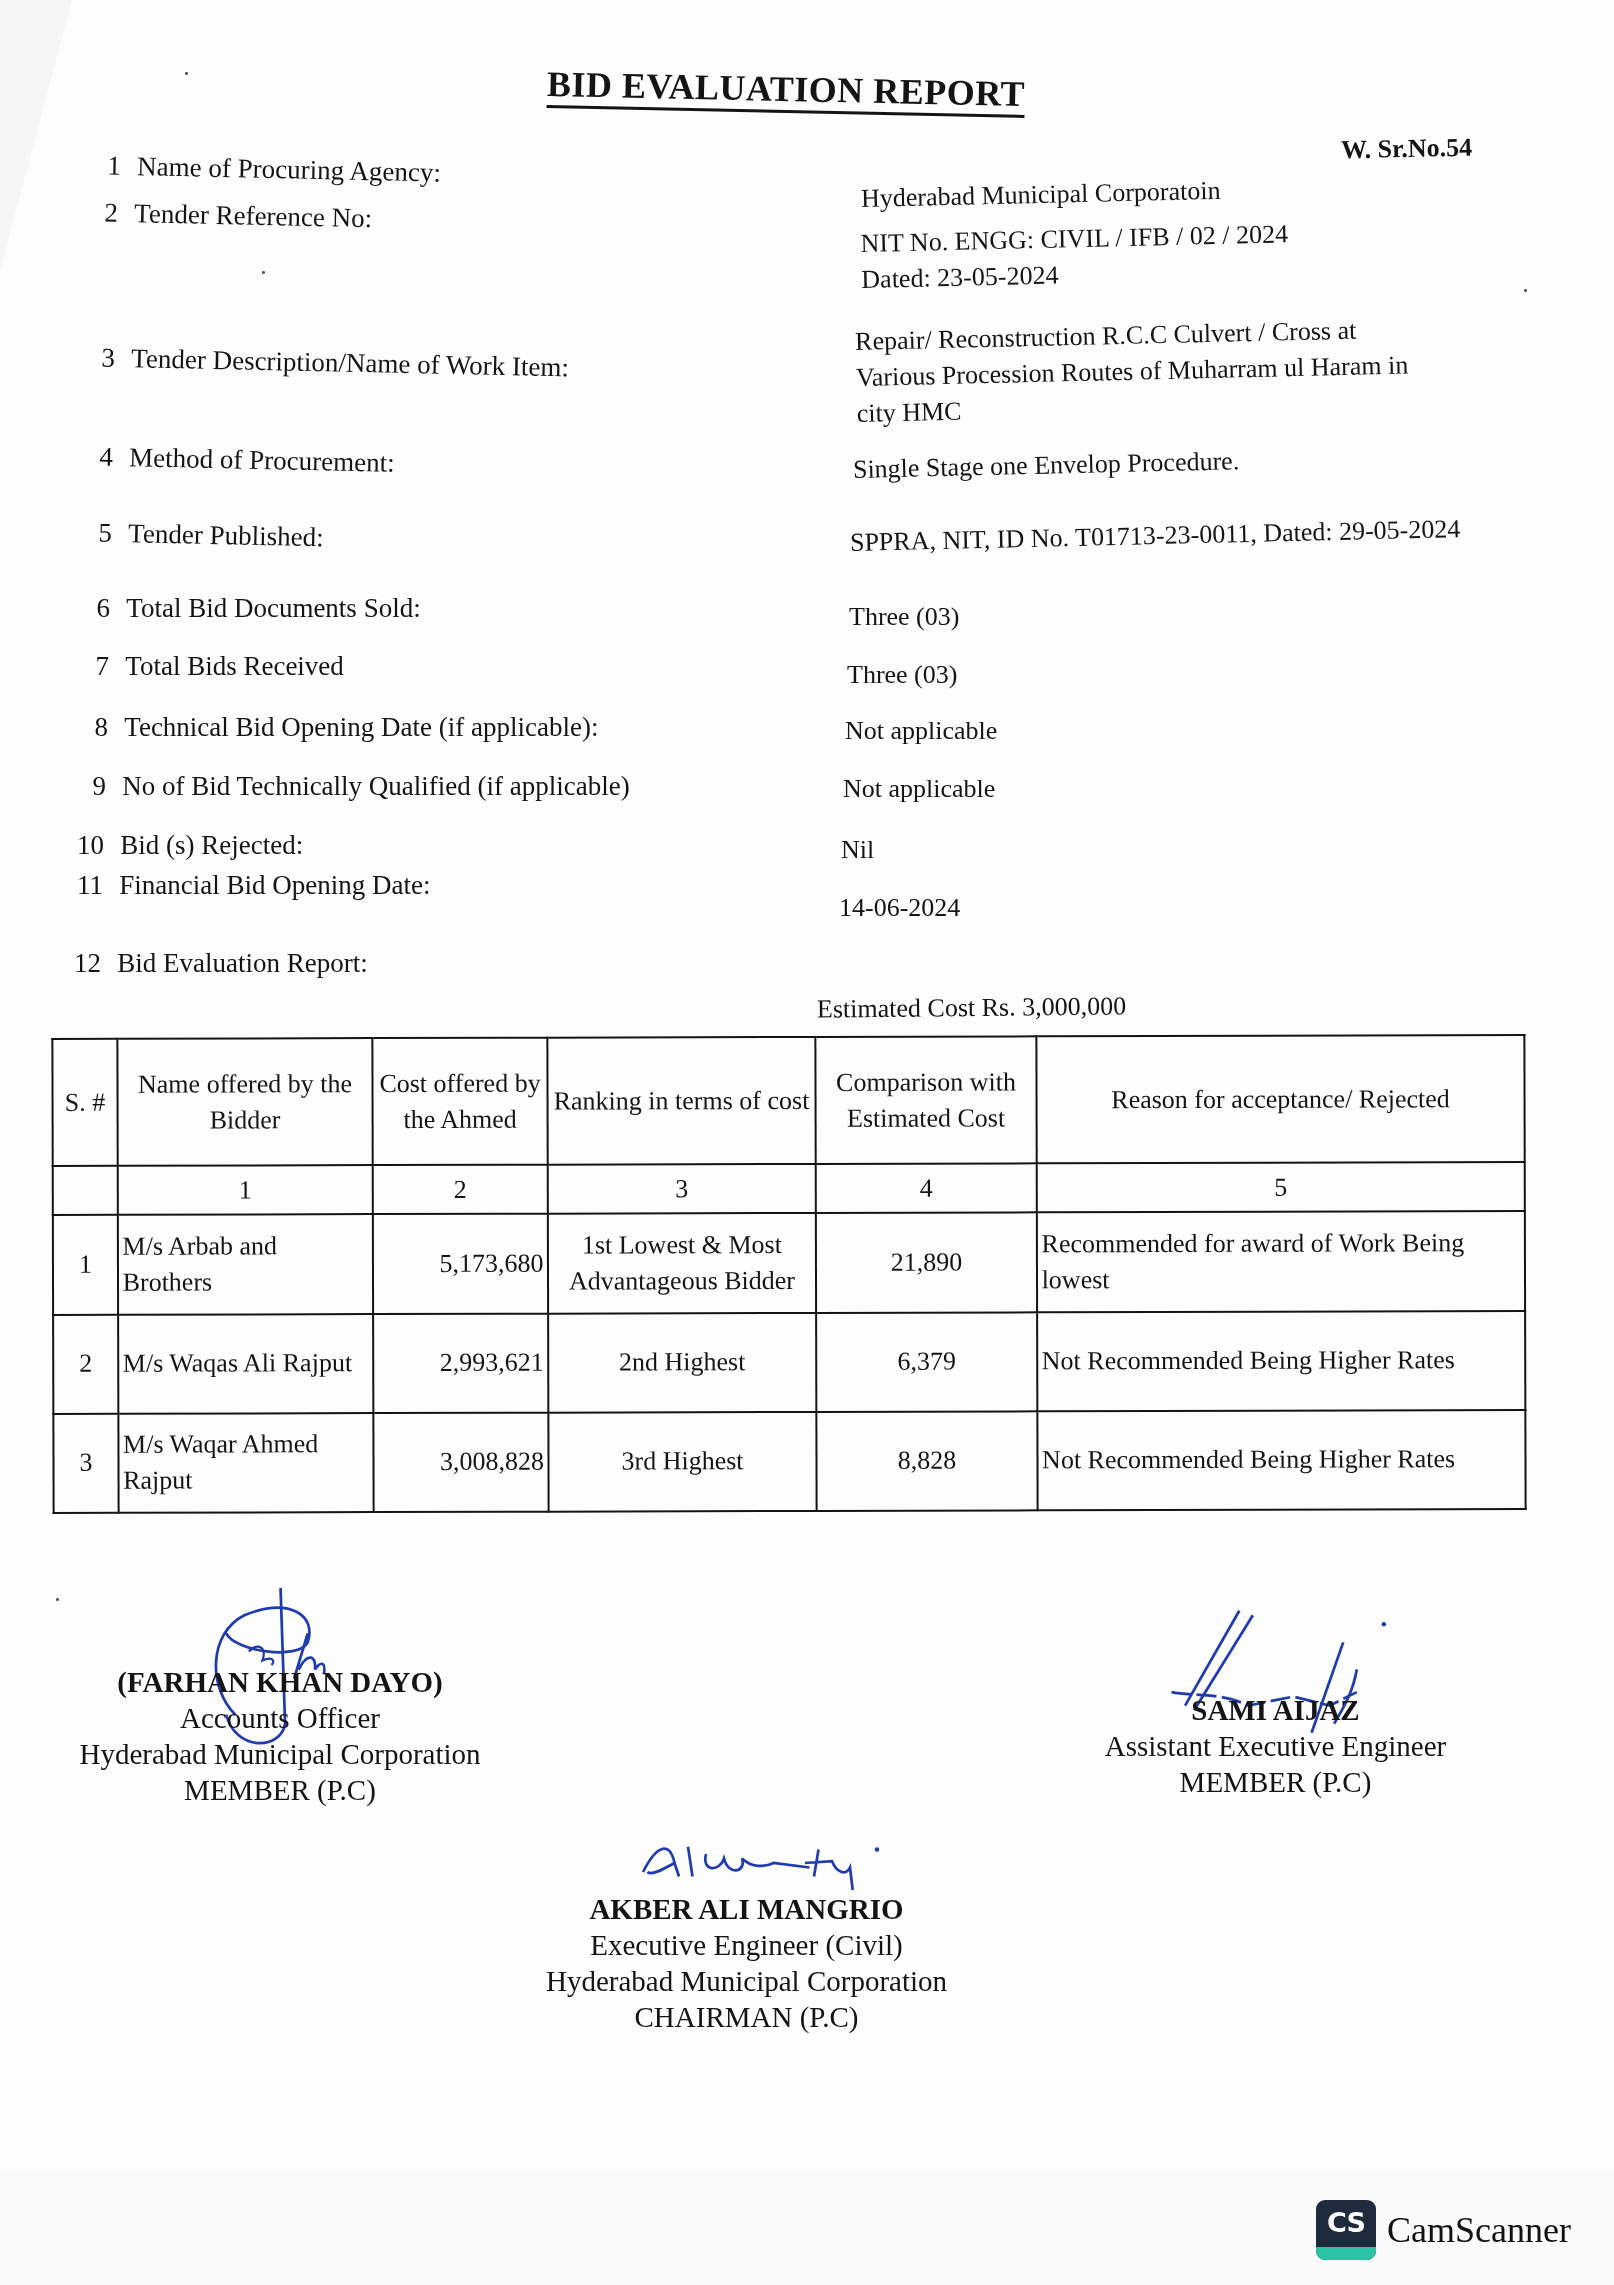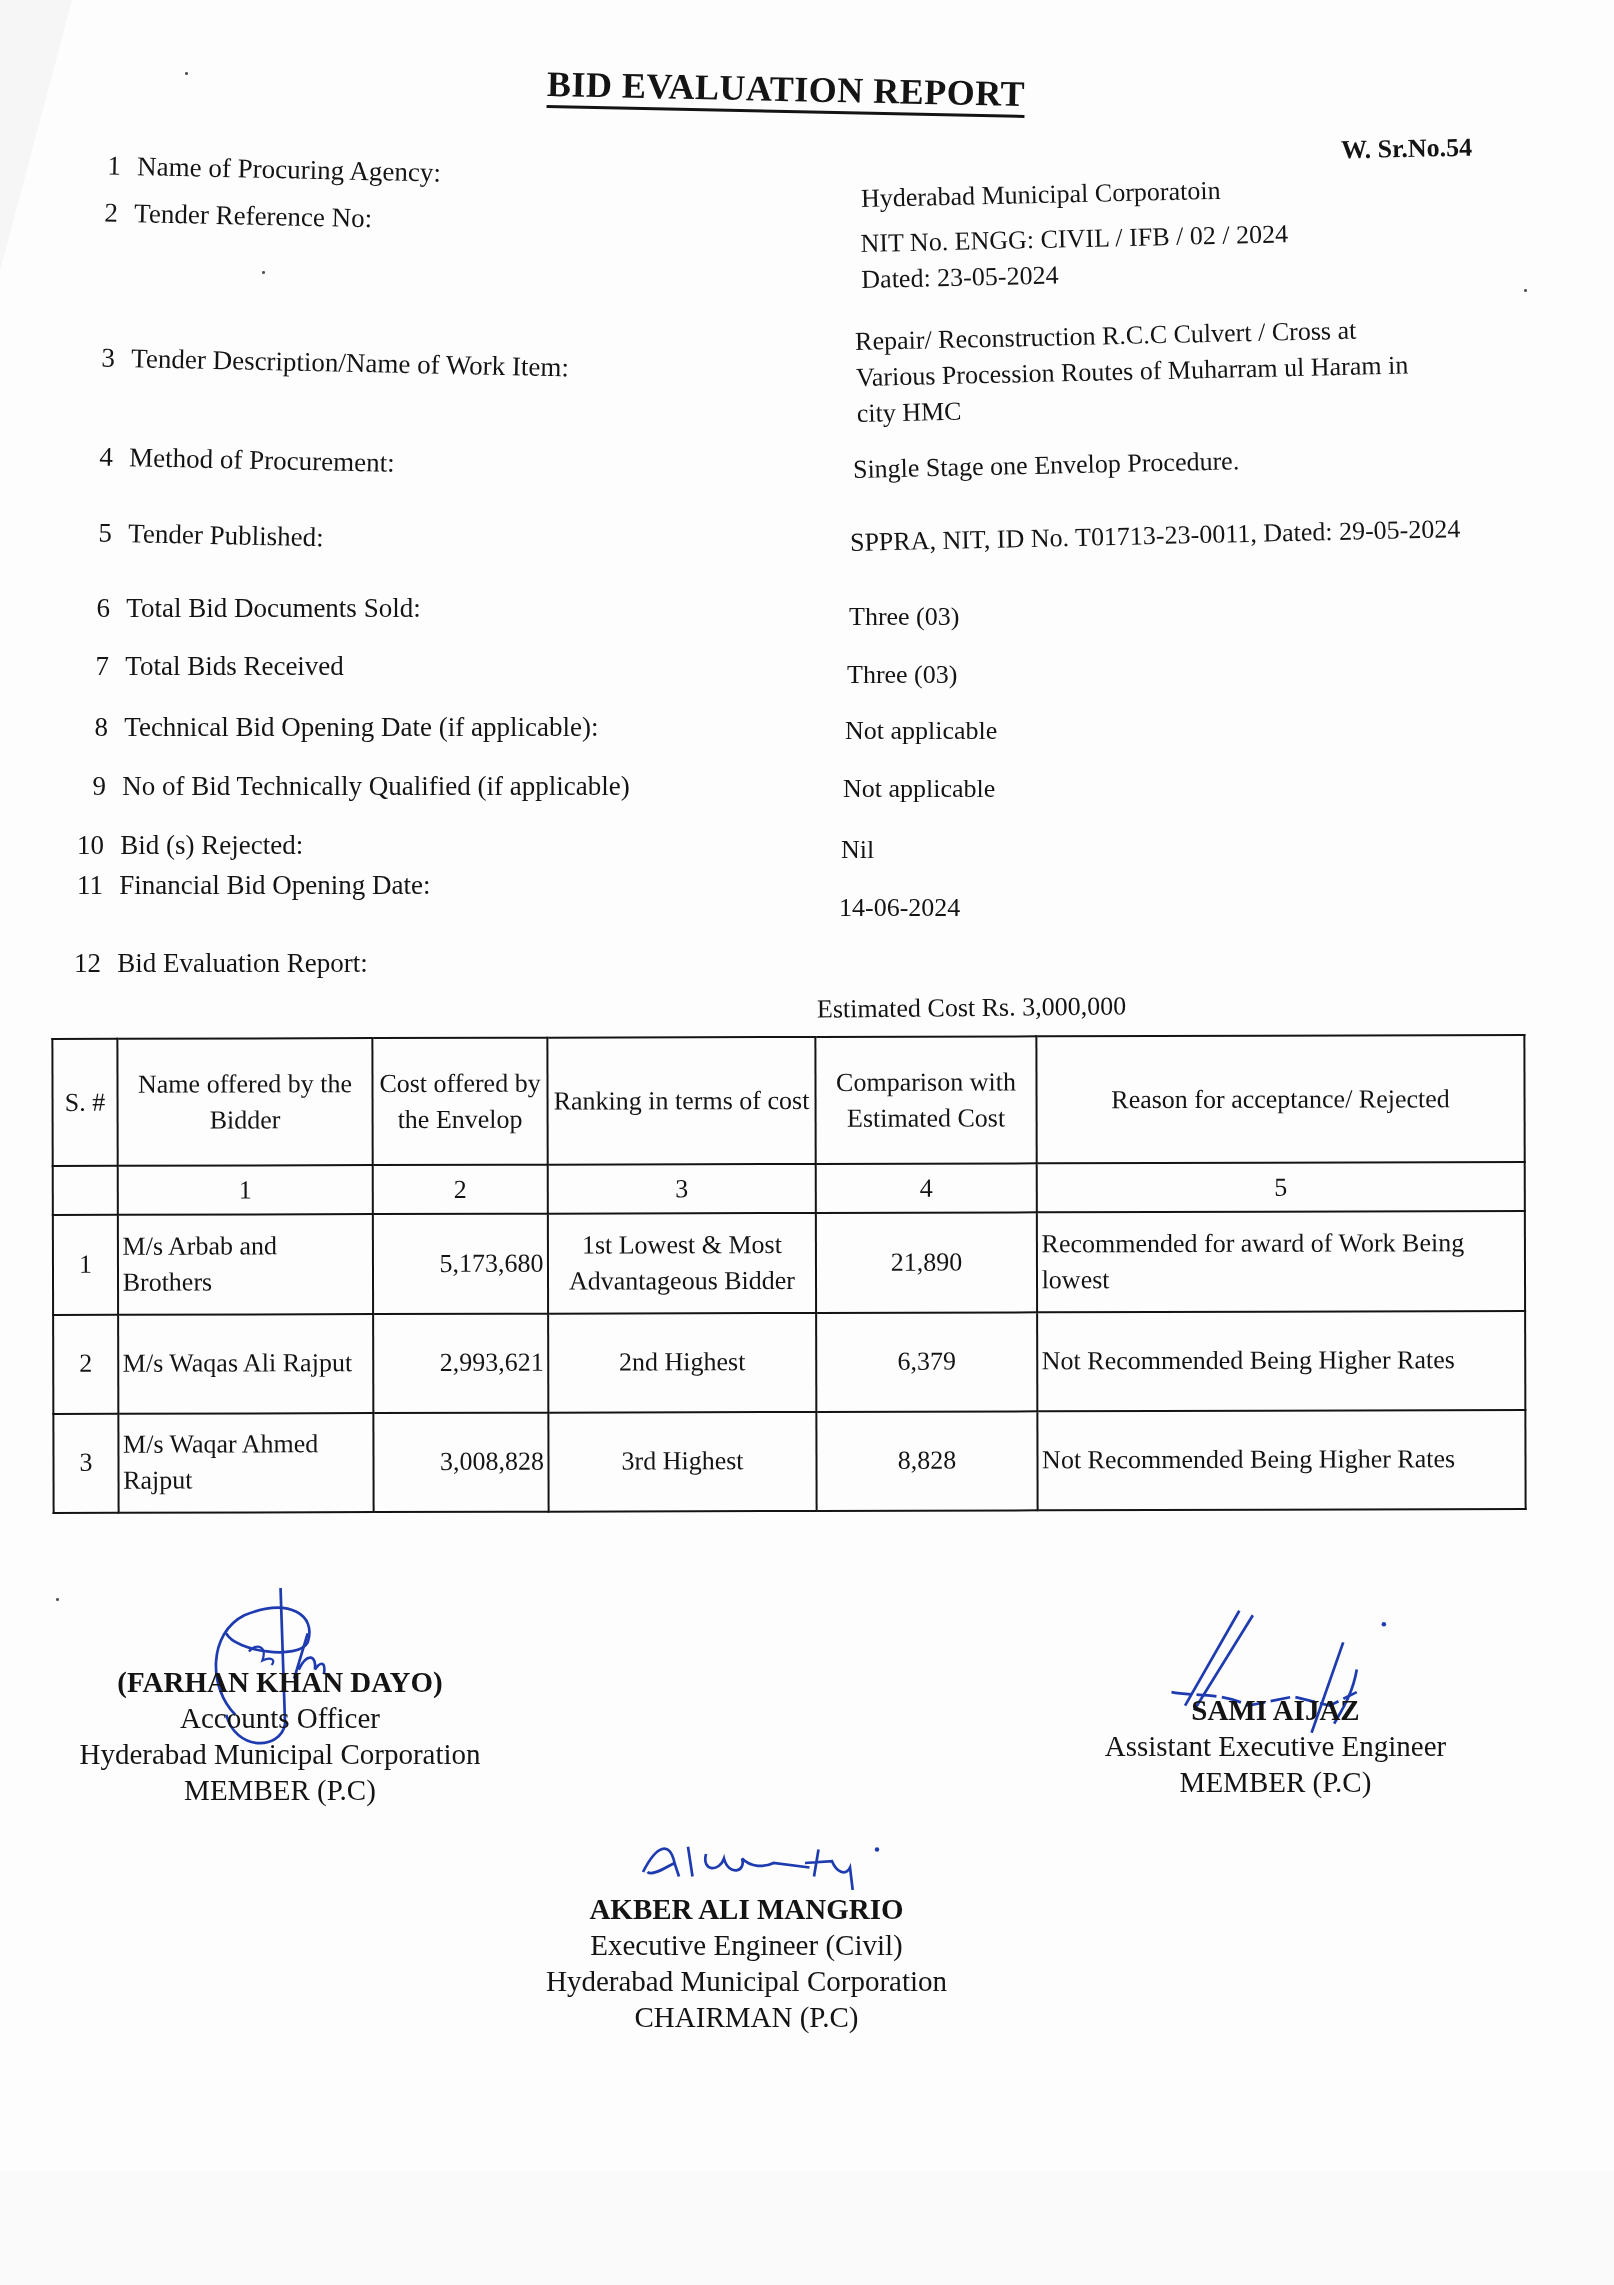--- a/index.html
+++ b/index.html
@@ -175,21 +175,21 @@
       <col style="width:255px">
       <col style="width:175px">
       <col style="width:268px">
       <col style="width:221px">
       <col style="width:488px">
     </colgroup>
     <tbody>
         <tr class="header-row">
       <th>S. #</th>
       <th>Name offered by the Bidder</th>
-      <th>Cost offered by the Envelop</th>
+      <th>Cost offered by the Ahmed</th>
       <th>Ranking in terms of cost</th>
       <th>Comparison with Estimated Cost</th>
       <th>Reason for acceptance/ Rejected</th>
     </tr>
     <tr class="colnums">
       <td></td>
       <td>1</td>
       <td>2</td>
       <td>3</td>
       <td>4</td>
@@ -258,14 +258,21 @@
     <div>Executive Engineer (Civil)</div>
     <div>Hyderabad Municipal Corporation</div>
     <div>CHAIRMAN (P.C)</div>
   </div>
 
   <div class="speck" style="left:185px; top:72px;"></div>
   <div class="speck" style="left:262px; top:271px;"></div>
   <div class="speck" style="left:56px; top:1598px;"></div>
   <div class="speck" style="left:1524px; top:289px;"></div>
 
+  <div class="camscanner">
+    <div class="cs-logo">
+      <span class="cs-text">CS</span>
+      <span class="cs-bar"></span>
+    </div>
+    <span class="cs-word">CamScanner</span>
+  </div>
 </div>
 
 
 </body></html>

